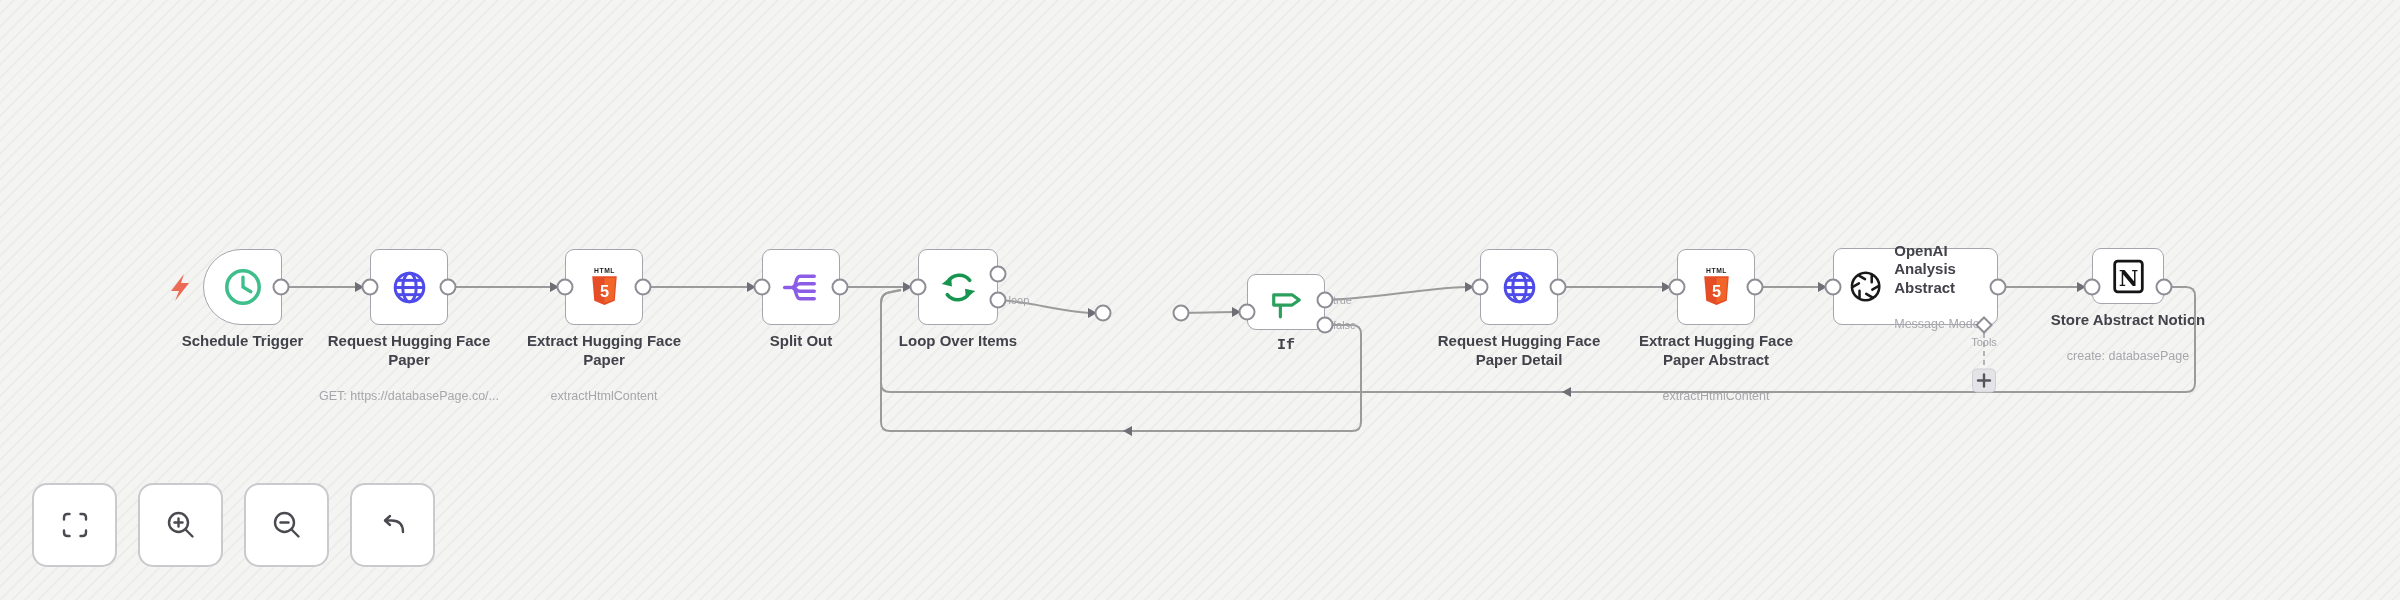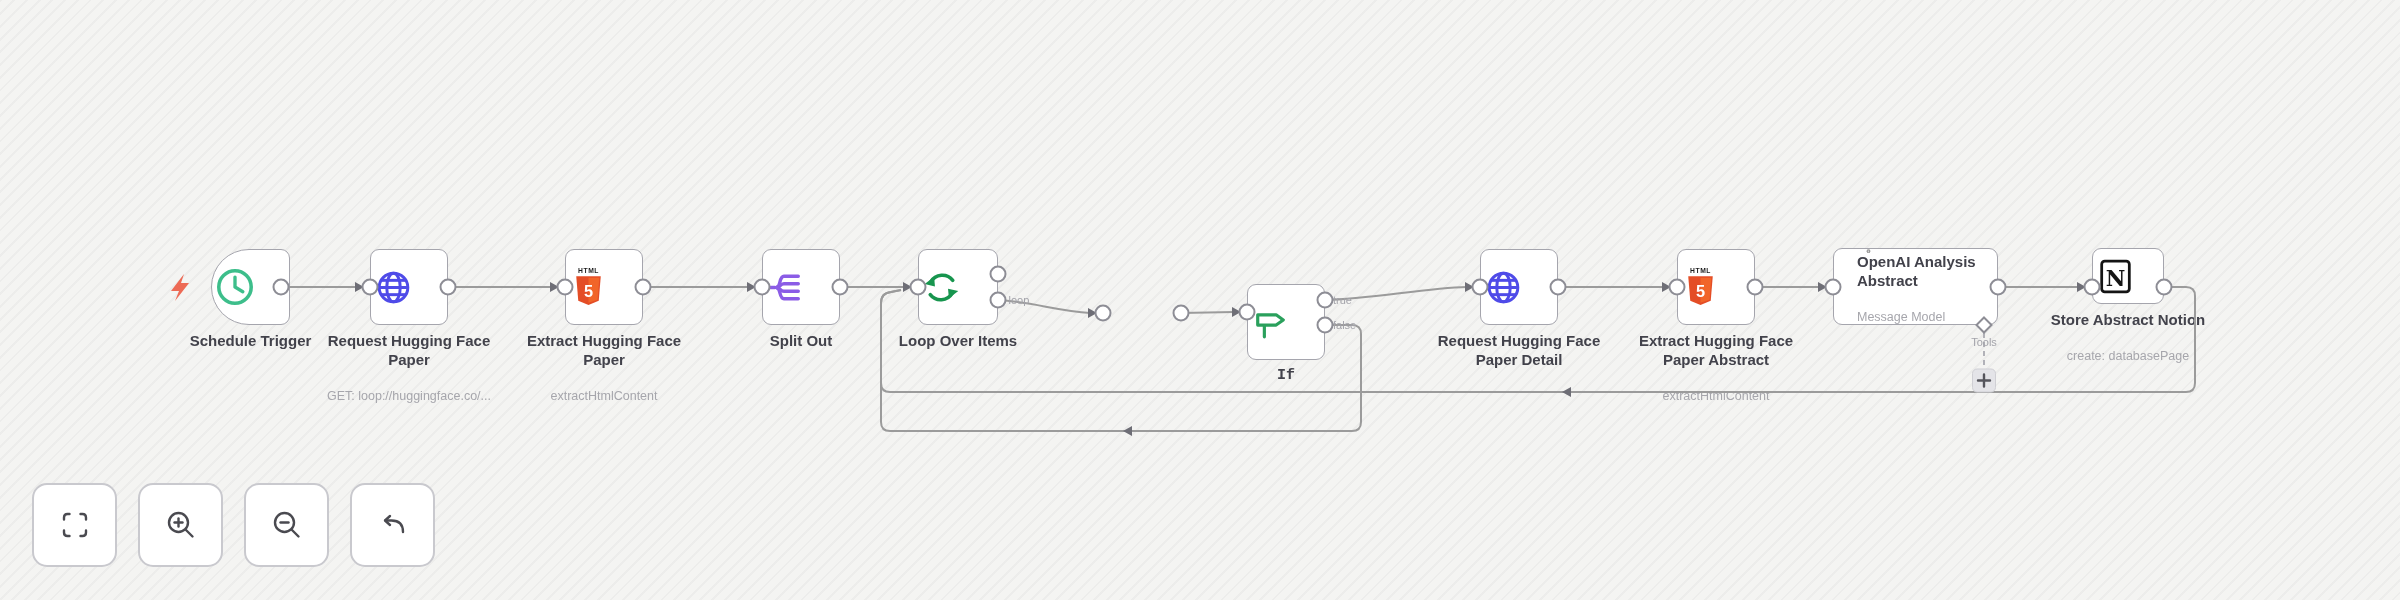--- a/index.html
+++ b/index.html
@@ -12,23 +12,22 @@
     background-image:repeating-linear-gradient(135deg,
       rgba(140,140,145,0.07) 0px, rgba(140,140,145,0.07) 2px,
       transparent 2px, transparent 9px);
   }
   .node{
     position:absolute;
     background:#fff;
     border:1.8px solid #a5a5ad;
     border-radius:9px;
     box-sizing:border-box;
-    display:flex;align-items:flex-start;justify-content:center;
+    display:flex;align-items:center;justify-content:center;
     z-index:1;
-    flex-direction:column;
   }
   .node.trigger{border-radius:38px 9px 9px 38px;}
   .node.wide{justify-content:flex-start;padding-left:13px;}
   .cap{
     position:absolute;top:calc(100% + 8px);left:50%;
     transform:translateX(-50%);
     width:300px;text-align:center;pointer-events:none;
   }
   .cap .t{
     font-size:15px;font-weight:700;color:#42424b;
@@ -122,37 +121,37 @@
           <path transform="rotate(60 22 22)" d="M14.8,7.5 A16,16 0 0 1 29.2,7.5 L29.2,17"></path>
           <path transform="rotate(120 22 22)" d="M14.8,7.5 A16,16 0 0 1 29.2,7.5 L29.2,17"></path>
           <path transform="rotate(180 22 22)" d="M14.8,7.5 A16,16 0 0 1 29.2,7.5 L29.2,17"></path>
           <path transform="rotate(240 22 22)" d="M14.8,7.5 A16,16 0 0 1 29.2,7.5 L29.2,17"></path>
           <path transform="rotate(300 22 22)" d="M14.8,7.5 A16,16 0 0 1 29.2,7.5 L29.2,17"></path>
         </g>
       </symbol>
     </defs>
   </svg>
 
-  <div class="node trigger" style="left:211px;top:249px;width:79px;height:76px;">
+  <div class="node trigger" style="left:203px;top:249px;width:79px;height:76px;">
     <svg width="46" height="46" viewBox="0 0 44 44">
         <use href="#sym-clock"></use>
       </svg>
     <div class="cap">
       <div class="t">Schedule Trigger</div>
     </div>
   </div>
 
   <div class="node" style="left:370px;top:249px;width:78px;height:76px;">
     <svg width="45" height="45" viewBox="0 0 44 44">
         <use href="#sym-globe"></use>
       </svg>
     <div class="cap">
       <div class="t">Request Hugging Face
 Paper</div>
-      <div class="s">GET: loop://huggingface.co/...</div>
+      <div class="s">GET: https://databasePage.co/...</div>
     </div>
   </div>
 
   <div class="node" style="left:565px;top:249px;width:78px;height:76px;">
     <svg width="45" height="45" viewBox="0 0 44 44">
         <use href="#sym-html5"></use>
       </svg>
     <div class="cap">
       <div class="t">Extract Hugging Face
 Paper</div>
@@ -172,21 +171,21 @@
   <div class="node" style="left:918px;top:249px;width:80px;height:76px;">
     <svg width="45" height="45" viewBox="0 0 44 44">
         <use href="#sym-loop"></use>
       </svg>
     <div class="cap">
       <div class="t">Loop Over Items</div>
     </div>
   </div>
 
 
-  <div class="node" style="left:1247px;top:284px;width:78px;height:76px;font-family:Liberation Mono, monospace;">
+  <div class="node" style="left:1247px;top:274px;width:78px;height:56px;font-family:Liberation Mono, monospace;">
     <svg width="45" height="45" viewBox="0 0 44 44">
         <use href="#sym-signpost"></use>
       </svg>
     <div class="cap">
       <div class="t">If</div>
     </div>
   </div>
 
   <div class="node" style="left:1480px;top:249px;width:78px;height:76px;">
     <svg width="45" height="45" viewBox="0 0 44 44">

